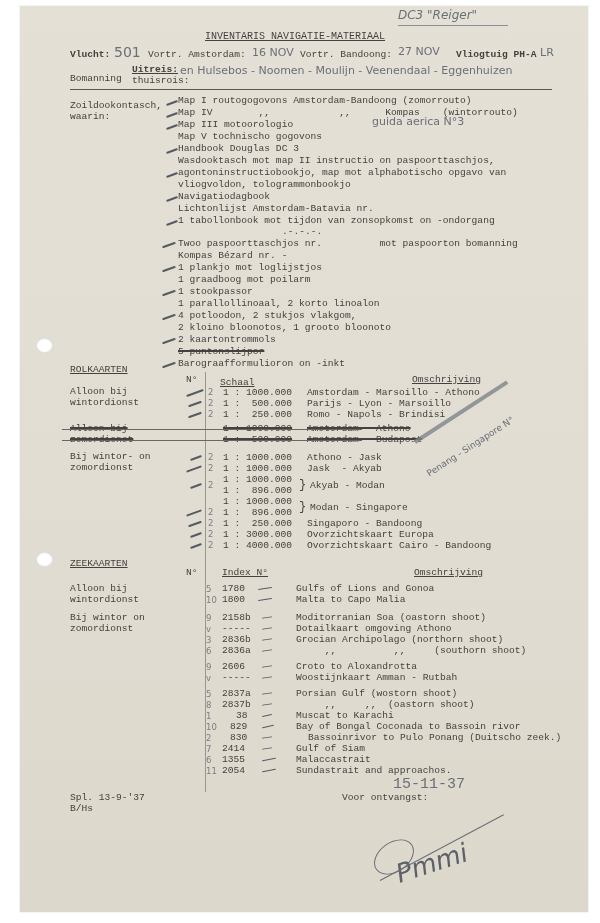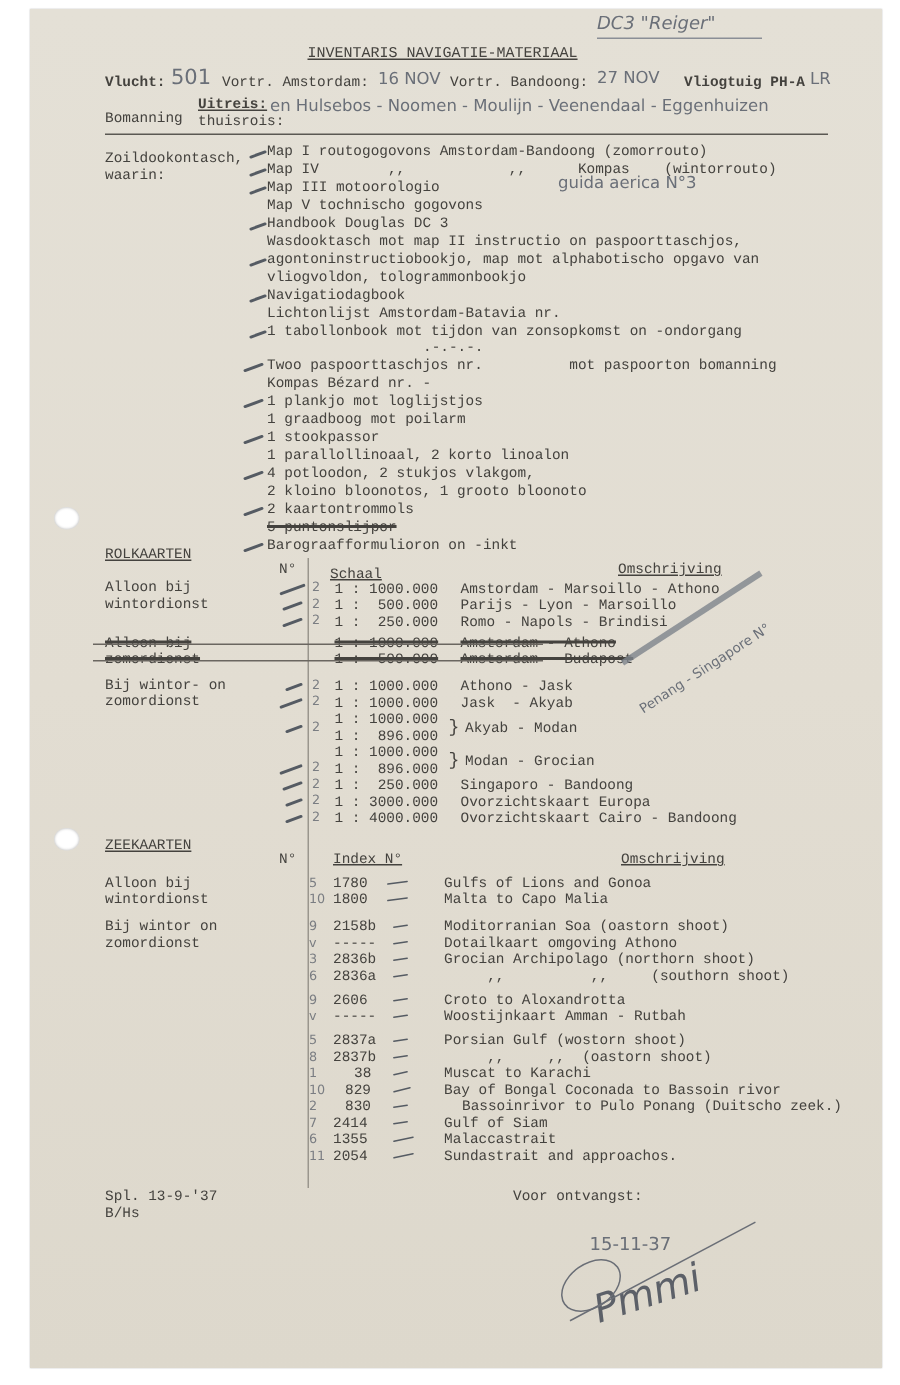--- a/index.html
+++ b/index.html
@@ -153,21 +153,21 @@
 <div>
   <span class="t" style="left:223px;top:485px;">1 :  896.000</span>
   <span class="t" style="left:310px;top:480px;">Akyab - Modan</span>
 </div>
 <div>
   <span class="t" style="left:223px;top:496px;">1 : 1000.000</span>
 </div>
 <div>
   <span class="num" style="left:208px;top:507px;">2</span>
   <span class="t" style="left:223px;top:507px;">1 :  896.000</span>
-  <span class="t" style="left:310px;top:502px;">Modan - Grocian</span>
+  <span class="t" style="left:310px;top:502px;">Modan - Singapore</span>
 </div>
 <div>
   <span class="num" style="left:208px;top:518px;">2</span>
   <span class="t" style="left:223px;top:518px;">1 :  250.000</span>
   <span class="t" style="left:307px;top:518px;">Singaporo - Bandoong</span>
 </div>
 <div>
   <span class="num" style="left:208px;top:529px;">2</span>
   <span class="t" style="left:223px;top:529px;">1 : 3000.000</span>
   <span class="t" style="left:307px;top:529px;">Ovorzichtskaart Europa</span>
@@ -296,16 +296,16 @@
 <div class="tick" style="left:262px;top:715px;width:10px;transform:rotate(-12deg);height:1px;"></div>
 <div class="tick" style="left:262px;top:726px;width:12px;transform:rotate(-14deg);height:1px;"></div>
 <div class="tick" style="left:262px;top:737px;width:10px;transform:rotate(-8deg);height:1px;"></div>
 <div class="tick" style="left:262px;top:748px;width:10px;transform:rotate(-8deg);height:1px;"></div>
 <div class="tick" style="left:262px;top:759px;width:14px;transform:rotate(-12deg);height:1px;"></div>
 <div class="tick" style="left:262px;top:770px;width:14px;transform:rotate(-12deg);height:1px;"></div>
 
 <div class="t" style="left:70px;top:792px;">Spl. 13-9-'37</div>
 <div class="t" style="left:70px;top:803px;">B/Hs</div>
 <div class="t" style="left:342px;top:792px;">Voor ontvangst:</div>
-<div class="hw" style="left:393px;top:822px;font-size:12px;">15-11-37</div>
+<div class="hw" style="left:393px;top:776px;font-size:15px;font-family:Liberation Mono, monospace;">15-11-37</div>
 <div class="hw" style="left:395px;top:848px;font-size:26px;font-style:italic;transform:rotate(-18deg);color:#5c6068;">Pmmi</div>
 <div style="position:absolute;left:380px;top:880px;width:140px;height:1px;background:#6a6e76;transform:rotate(-28deg);transform-origin:left center;"></div>
 <div style="position:absolute;left:372px;top:842px;width:42px;height:28px;border:1px solid #6a6e76;border-radius:50%;transform:rotate(-35deg);"></div>
 
 </body></html>

